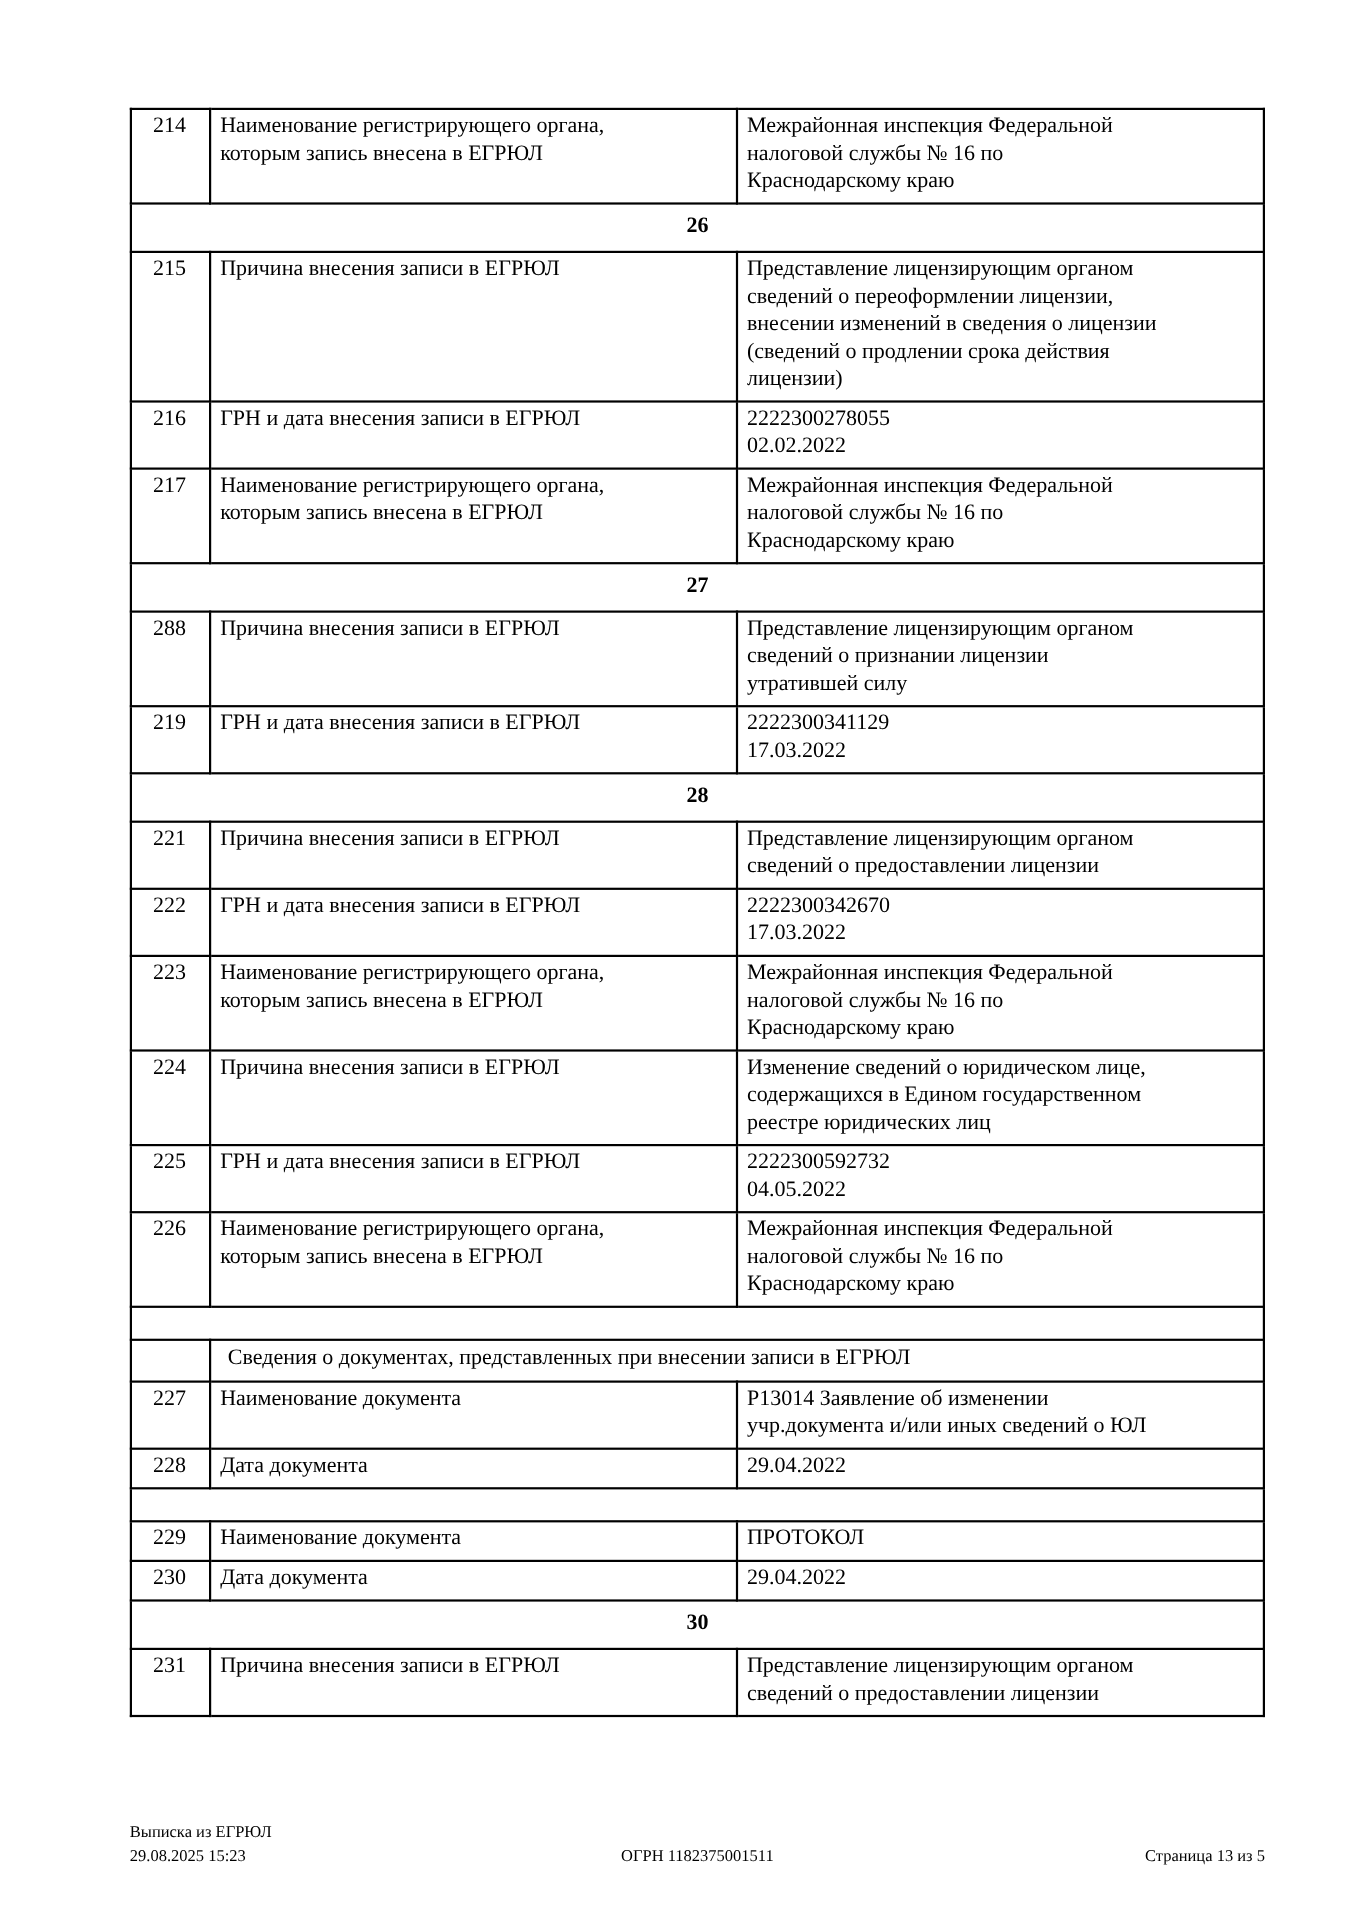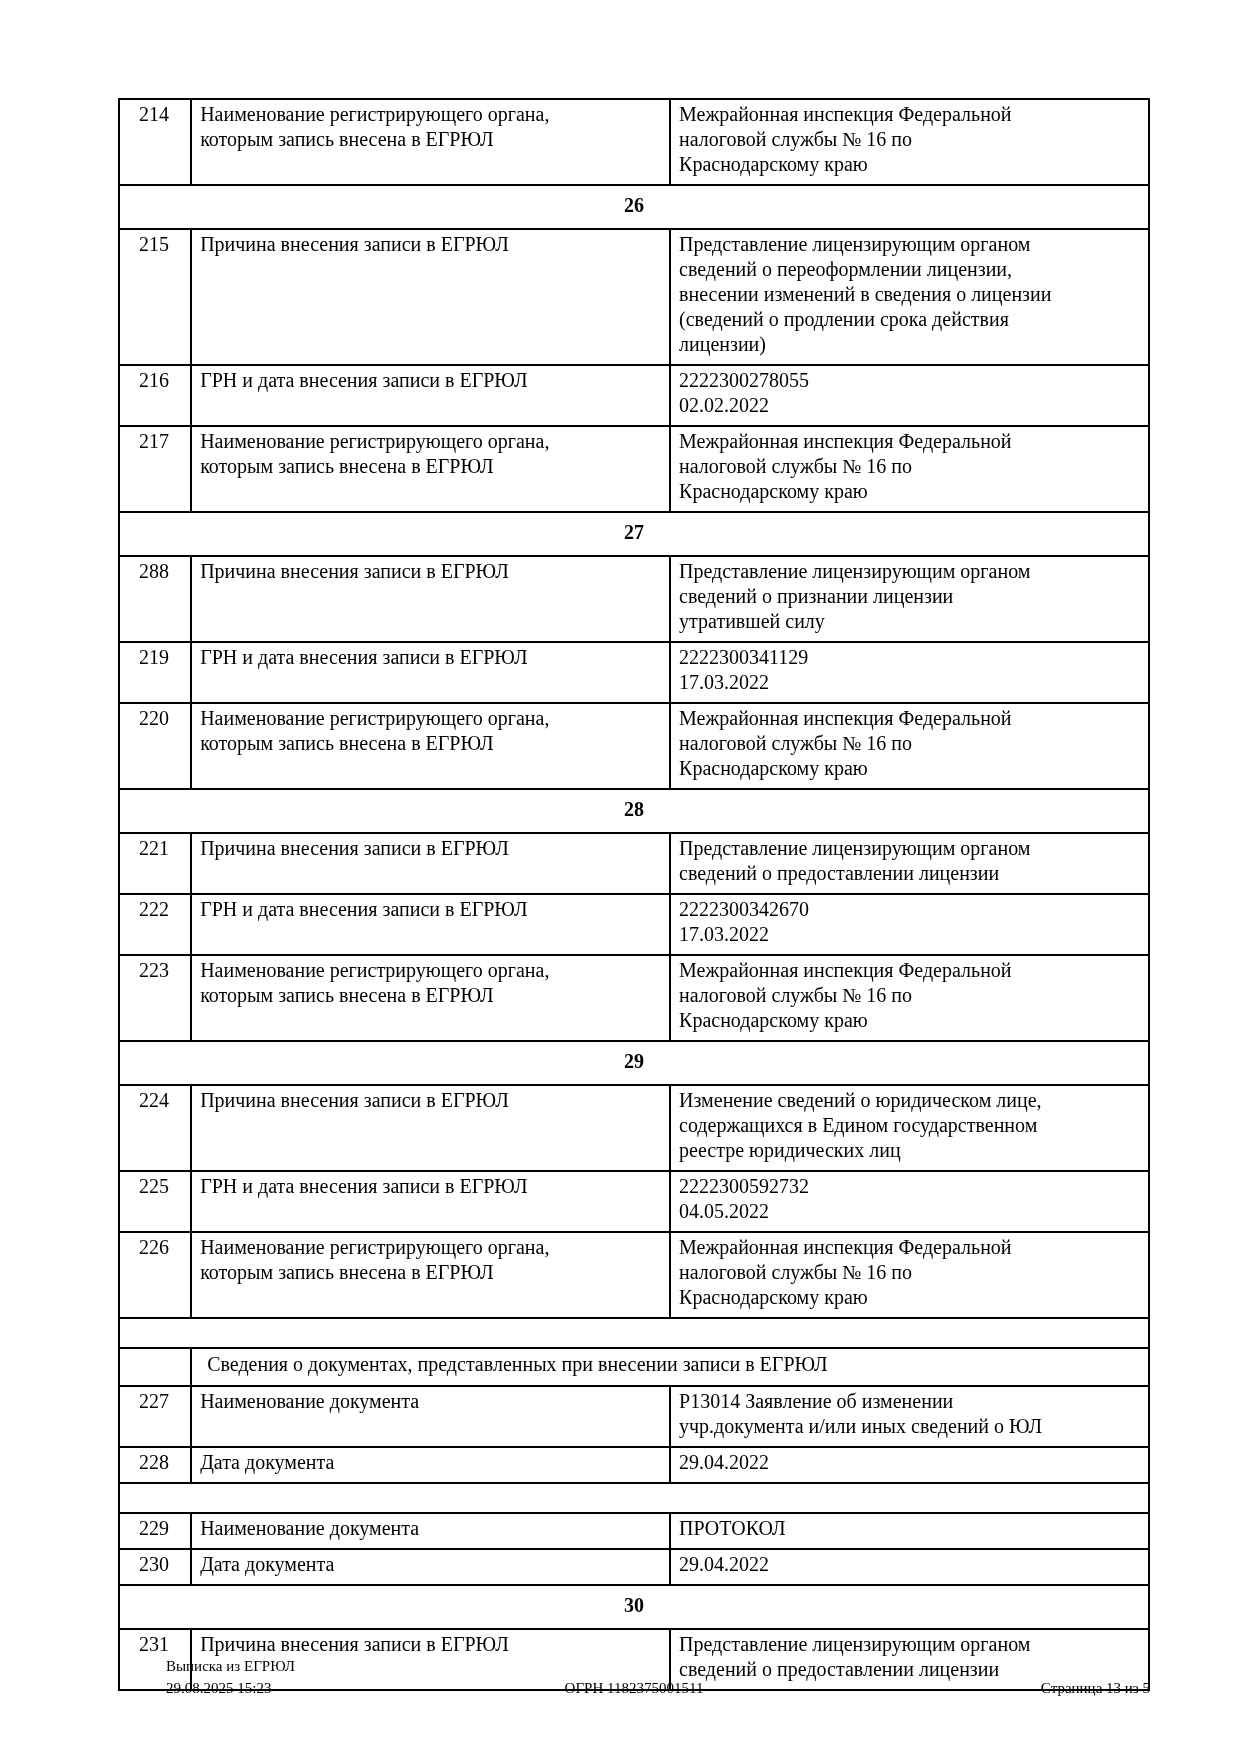--- a/index.html
+++ b/index.html
@@ -59,21 +59,20 @@
     top: 1655px;
     width: 1032px;
     height: 44px;
     font-size: 15px;
     line-height: 22px;
   }
   .footer-left {
     position: absolute;
     left: 0;
     bottom: 0;
-    margin-left: 48px;
   }
   .footer-center {
     position: absolute;
     left: 0;
     right: 0;
     bottom: 0;
     text-align: center;
   }
   .footer-right {
     position: absolute;
@@ -135,28 +134,20 @@
       <td>Представление лицензирующим органом
 сведений о признании лицензии
 утратившей силу</td>
     </tr>
     <tr>
       <td class="num">219</td>
       <td>ГРН и дата внесения записи в ЕГРЮЛ</td>
       <td>2222300341129
 17.03.2022</td>
     </tr>
-    <tr>
-      <td class="num">220</td>
-      <td>Наименование регистрирующего органа,
-которым запись внесена в ЕГРЮЛ</td>
-      <td>Межрайонная инспекция Федеральной
-налоговой службы № 16 по
-Краснодарскому краю</td>
-    </tr>
     <tr class="section-band">
       <td colspan="3">28</td>
     </tr>
     <tr>
       <td class="num">221</td>
       <td>Причина внесения записи в ЕГРЮЛ</td>
       <td>Представление лицензирующим органом
 сведений о предоставлении лицензии</td>
     </tr>
     <tr>
@@ -165,23 +156,20 @@
       <td>2222300342670
 17.03.2022</td>
     </tr>
     <tr>
       <td class="num">223</td>
       <td>Наименование регистрирующего органа,
 которым запись внесена в ЕГРЮЛ</td>
       <td>Межрайонная инспекция Федеральной
 налоговой службы № 16 по
 Краснодарскому краю</td>
-    </tr>
-    <tr class="section-band">
-      <td colspan="3">29</td>
     </tr>
     <tr>
       <td class="num">224</td>
       <td>Причина внесения записи в ЕГРЮЛ</td>
       <td>Изменение сведений о юридическом лице,
 содержащихся в Едином государственном
 реестре юридических лиц</td>
     </tr>
     <tr>
       <td class="num">225</td>

